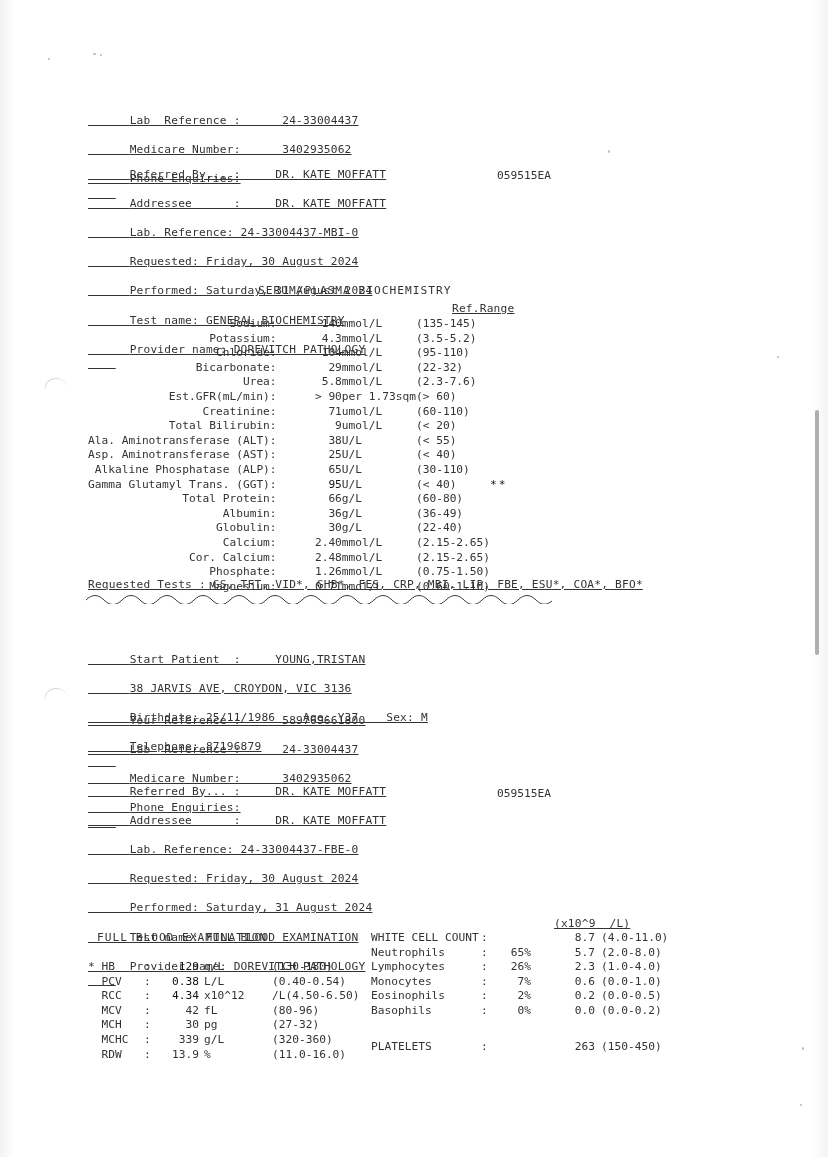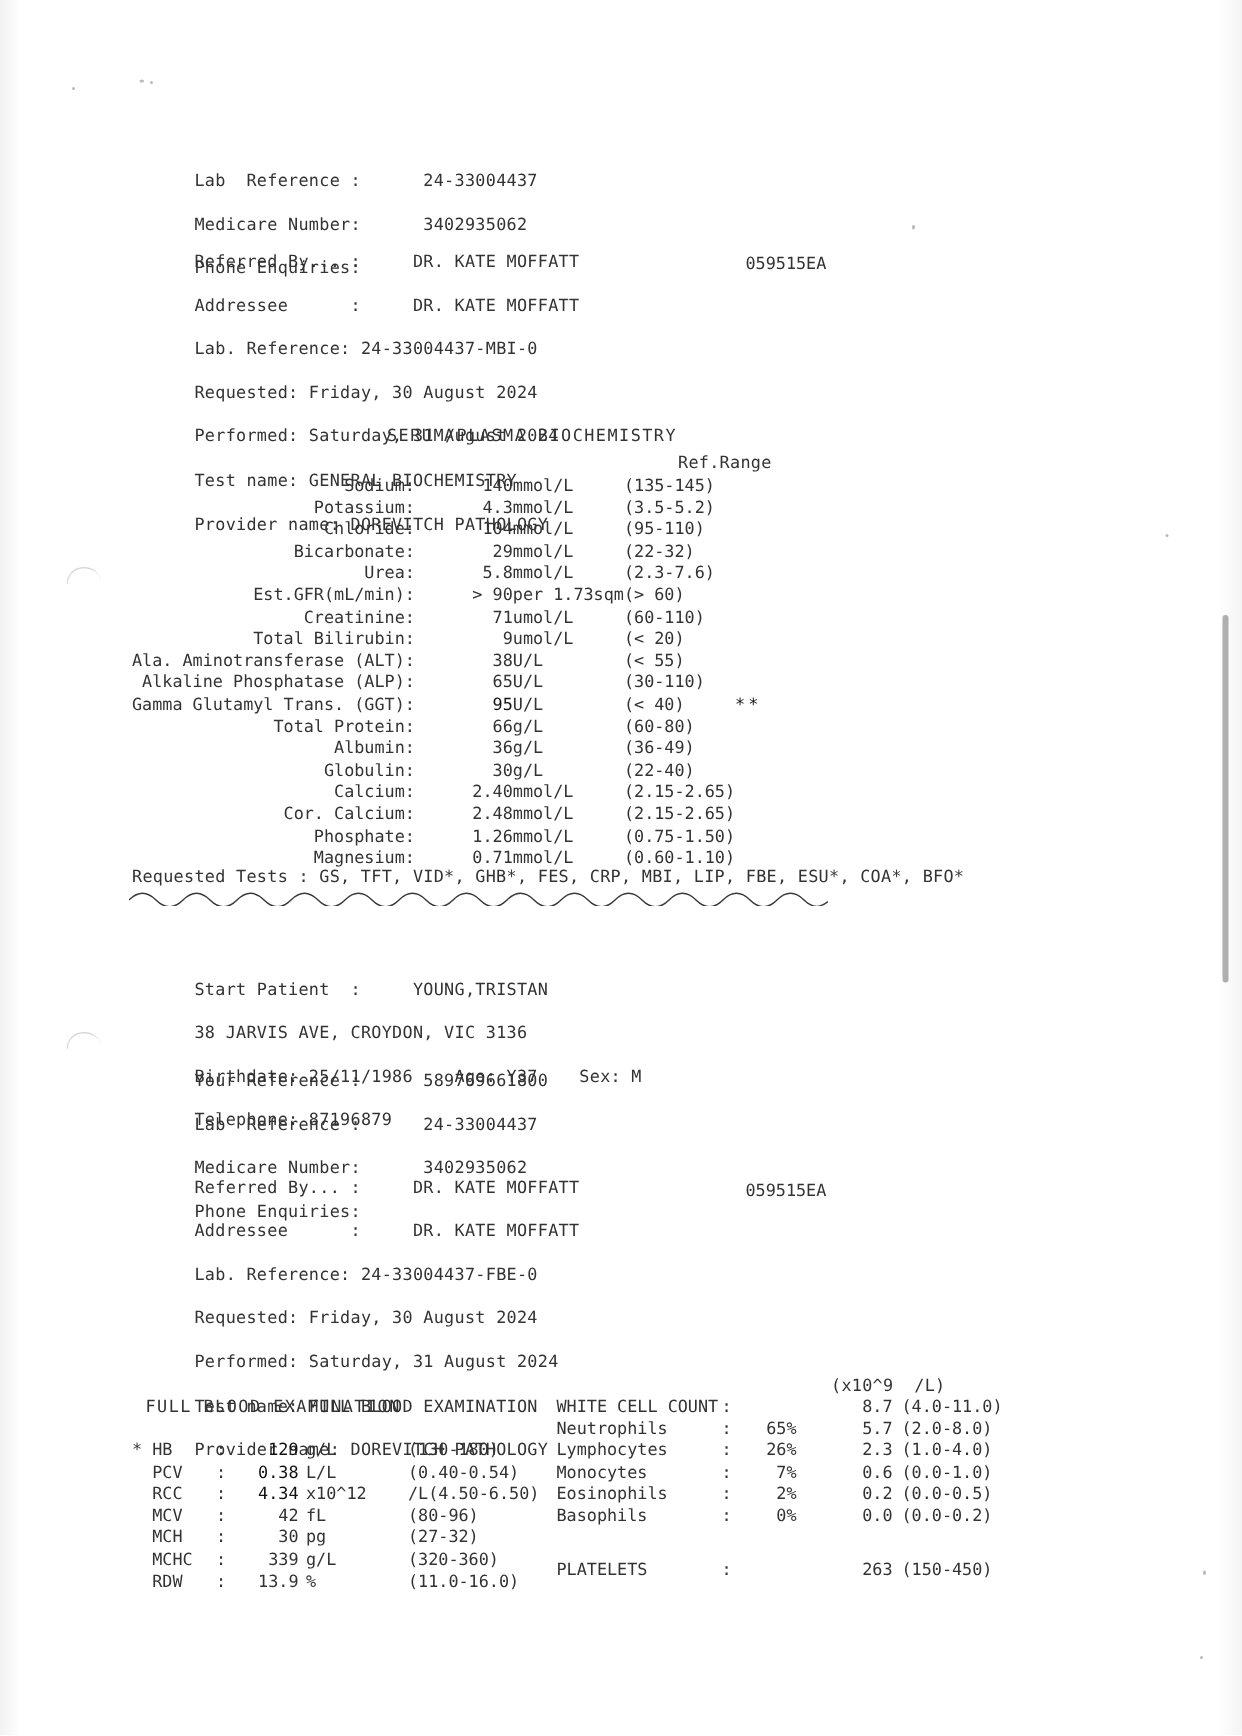--- a/index.html
+++ b/index.html
@@ -63,20 +63,21 @@
     height: 1157px;
   }
 
   .blk {
     position: absolute;
     font-size: 11.2px;
     line-height: 14.6px;
     white-space: pre;
     letter-spacing: .2px;
     color: #333333;
+    text-decoration: underline;
   }
   .b { font-weight: normal; color: #111111; }
 
   .section-title {
     position: absolute;
     font-size: 11.2px;
     line-height: 15px;
     white-space: pre;
     letter-spacing: 1px;
     color: #333;
@@ -243,20 +244,28 @@
         </tr>
         <tr>
           <td class="an">Ala. Aminotransferase (ALT)</td>
           <td class="colon">:</td>
           <td class="val">38</td>
           <td class="unit">U/L</td>
           <td class="ref">(&lt; 55)</td>
           <td class="flag"></td>
         </tr>
         <tr>
+          <td class="an">Asp. Aminotransferase (AST)</td>
+          <td class="colon">:</td>
+          <td class="val">25</td>
+          <td class="unit">U/L</td>
+          <td class="ref">(&lt; 40)</td>
+          <td class="flag"></td>
+        </tr>
+        <tr>
           <td class="an">Alkaline Phosphatase (ALP)</td>
           <td class="colon">:</td>
           <td class="val">65</td>
           <td class="unit">U/L</td>
           <td class="ref">(30-110)</td>
           <td class="flag"></td>
         </tr>
         <tr>
           <td class="an">Gamma Glutamyl Trans. (GGT)</td>
           <td class="colon">:</td>

